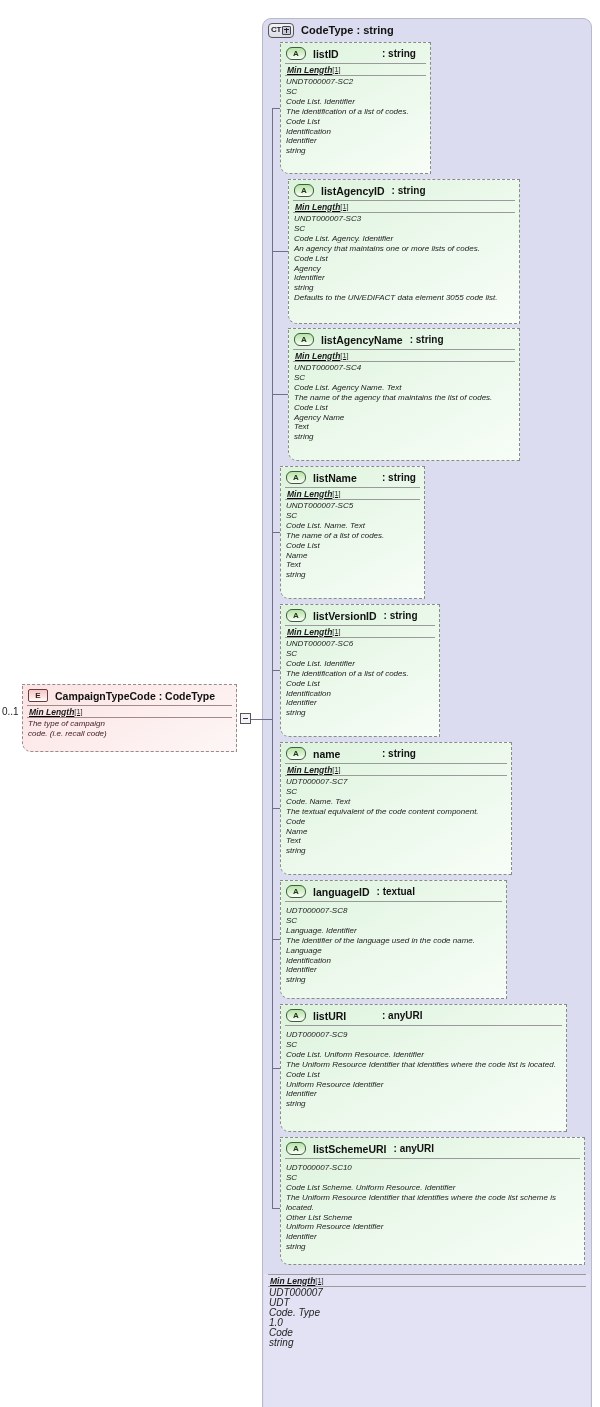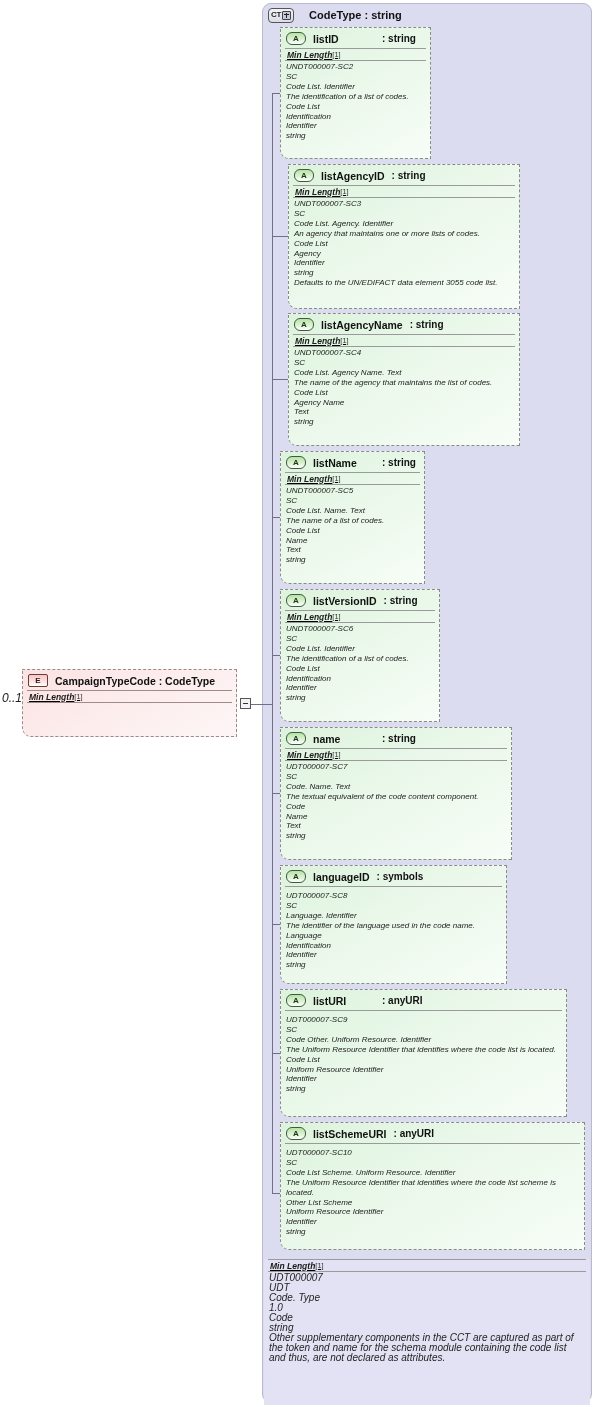--- a/index.html
+++ b/index.html
@@ -1,21 +1,21 @@
 <!DOCTYPE html>
 <html><head>
 <meta charset="utf-8">
 <style>
   html,body{margin:0;padding:0;background:#ffffff;}
   body{
     width:600px;height:1407px;position:relative;overflow:hidden;
     font-family:"Liberation Sans","DejaVu Sans",sans-serif;
     -webkit-font-smoothing:antialiased;
   }
-  .canvas{position:absolute;left:0;top:1px;width:600px;height:1328px;}
+  .canvas{position:absolute;left:0;top:16px;width:600px;height:1328px;}
 
   
   .ct-container{
     position:absolute;left:262px;top:2px;width:330px;height:1400px;
     background:#dcdcf0;
     border:1px solid #b9b9cc;
     border-radius:9px 9px 9px 9px;
     box-sizing:border-box;
   }
   .ct-header{
@@ -32,21 +32,21 @@
   .ct-icon .ct-txt{font-size:8px;font-weight:bold;color:#222;letter-spacing:-.3px;line-height:1;}
   .ct-icon .ct-plus{
     width:7px;height:7px;border:1px solid #444;background:#c7c7dd;
     display:inline-block;position:relative;border-radius:1px;
   }
   .ct-icon .ct-plus:before,.ct-icon .ct-plus:after{
     content:"";position:absolute;background:#222;
   }
   .ct-icon .ct-plus:before{left:1px;top:2.5px;width:5px;height:1px;}
   .ct-icon .ct-plus:after{left:2.5px;top:1px;width:1px;height:5px;}
-  .ct-title{font-size:11px;font-weight:bold;color:#111;white-space:nowrap;margin-left:8px;}
+  .ct-title{font-size:11px;font-weight:bold;color:#111;white-space:nowrap;}
 
   
   .attr-box{
     position:absolute;
     background:linear-gradient(150deg,#ddf3dd 0%,#eaf8ea 45%,#f7fdf7 100%);
     border:1px dashed #8a8a8a;
     box-sizing:border-box;
     border-radius:0 0 0 9px;
   }
   .attr-head{
@@ -96,21 +96,21 @@
   .e-icon{
     width:20px;height:13px;border:1px solid #6b3a3a;border-radius:2px;
     background:linear-gradient(#f6c6c6,#fbe2e2 60%,#ffffff);
     display:flex;align-items:center;justify-content:center;
     font-size:8px;font-weight:bold;color:#331a1a;line-height:1;
     box-sizing:border-box;flex:none;
   }
   .el-box .facet-row{border-color:#a08a8a;}
   .el-box .doc-lines{color:#442222;}
   .occurs{
-    position:absolute;left:2px;top:690px;font-size:12px;font-style:italic;color:#222;
+    position:absolute;left:2px;top:690px;font-size:10px;color:#222;
   }
 
   
   .conn-box{
     position:absolute;left:240px;top:697px;width:11px;height:11px;
     border:1px solid #555;background:#f2f2f7;box-sizing:border-box;
   }
   .conn-box:before{
     content:"";position:absolute;left:2px;top:4px;width:5px;height:1px;background:#333;
   }
@@ -271,21 +271,21 @@
           <div>Code</div>
           <div>Name</div>
           <div>Text</div>
           <div>string</div>
         </div>
       </div>
       <div class="attr-box" style="left: 280px; top: 864px; width: 227px; height: 119px;">
         <div class="attr-head">
           <span class="a-icon">A</span>
           <span class="a-name">languageID</span>
-          <span class="a-type">: symbols</span>
+          <span class="a-type">: textual</span>
         </div>
         <div class="plain-sep"></div>
         <div class="doc-lines">
           <div>UDT000007-SC8</div>
           <div>SC</div>
           <div>Language. Identifier</div>
           <div>The identifier of the language used in the code name.</div>
           <div>Language</div>
           <div>Identification</div>
           <div>Identifier</div>
@@ -295,21 +295,21 @@
       <div class="attr-box" style="left: 280px; top: 988px; width: 287px; height: 128px;">
         <div class="attr-head">
           <span class="a-icon">A</span>
           <span class="a-name pad-name">listURI</span>
           <span class="a-type">: anyURI</span>
         </div>
         <div class="plain-sep"></div>
         <div class="doc-lines">
           <div>UDT000007-SC9</div>
           <div>SC</div>
-          <div>Code Other. Uniform Resource. Identifier</div>
+          <div>Code List. Uniform Resource. Identifier</div>
           <div>The Uniform Resource Identifier that identifies where the code list is located.</div>
           <div>Code List</div>
           <div>Uniform Resource Identifier</div>
           <div>Identifier</div>
           <div>string</div>
         </div>
       </div>
       <div class="attr-box" style="left: 280px; top: 1121px; width: 305px; height: 128px;">
         <div class="attr-head">
           <span class="a-icon">A</span>
@@ -335,33 +335,36 @@
       <span class="facet-label">Min Length</span>
       <span class="facet-val">[1]</span>
     </div>
     <div class="doc-lines" id="footer-doc">
         <div>UDT000007</div>
         <div>UDT</div>
         <div>Code. Type</div>
         <div>1.0</div>
         <div>Code</div>
         <div>string</div>
-        <div>Other supplementary components in the CCT are captured as part of the token and name for the schema module containing the code list and thus, are not declared as attributes.</div>
       </div>
   </div>
 
   <div class="occurs">0..1</div>
   <div class="el-box">
     <div class="attr-head">
       <span class="e-icon">
         <span>E</span>
       </span>
       <span class="a-name">CampaignTypeCode : CodeType</span>
     </div>
     <div class="facet-row">
       <span class="facet-label">Min Length</span>
       <span class="facet-val">[1]</span>
     </div>
+    <div class="doc-lines" id="element-doc">
+        <div>The type of campaign</div>
+        <div>code. (i.e. recall code)</div>
+      </div>
   </div>
 
   <div class="conn-box"></div>
 
 </div>
 
 </body></html>

